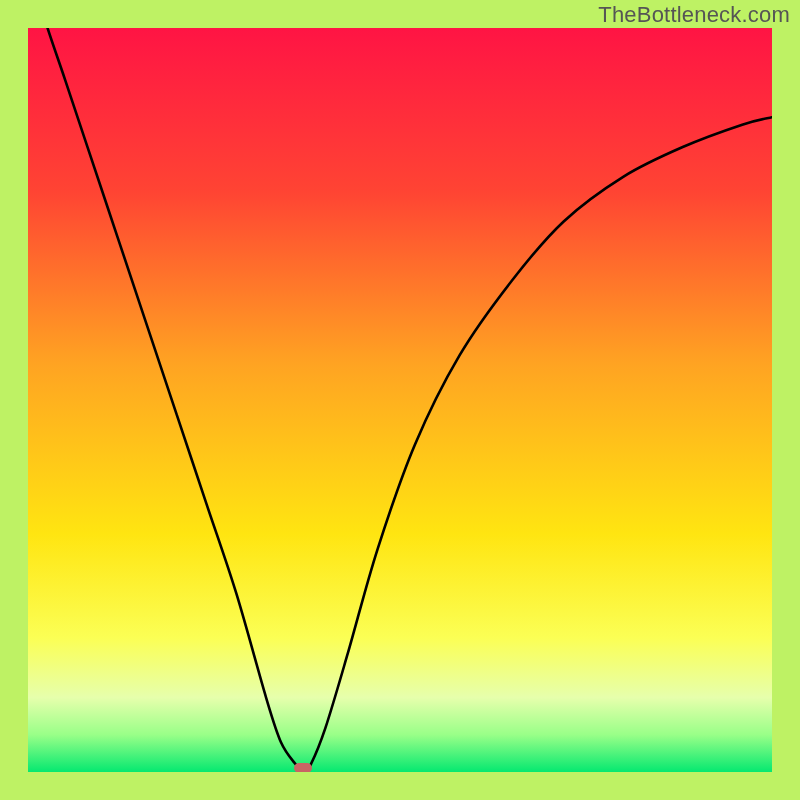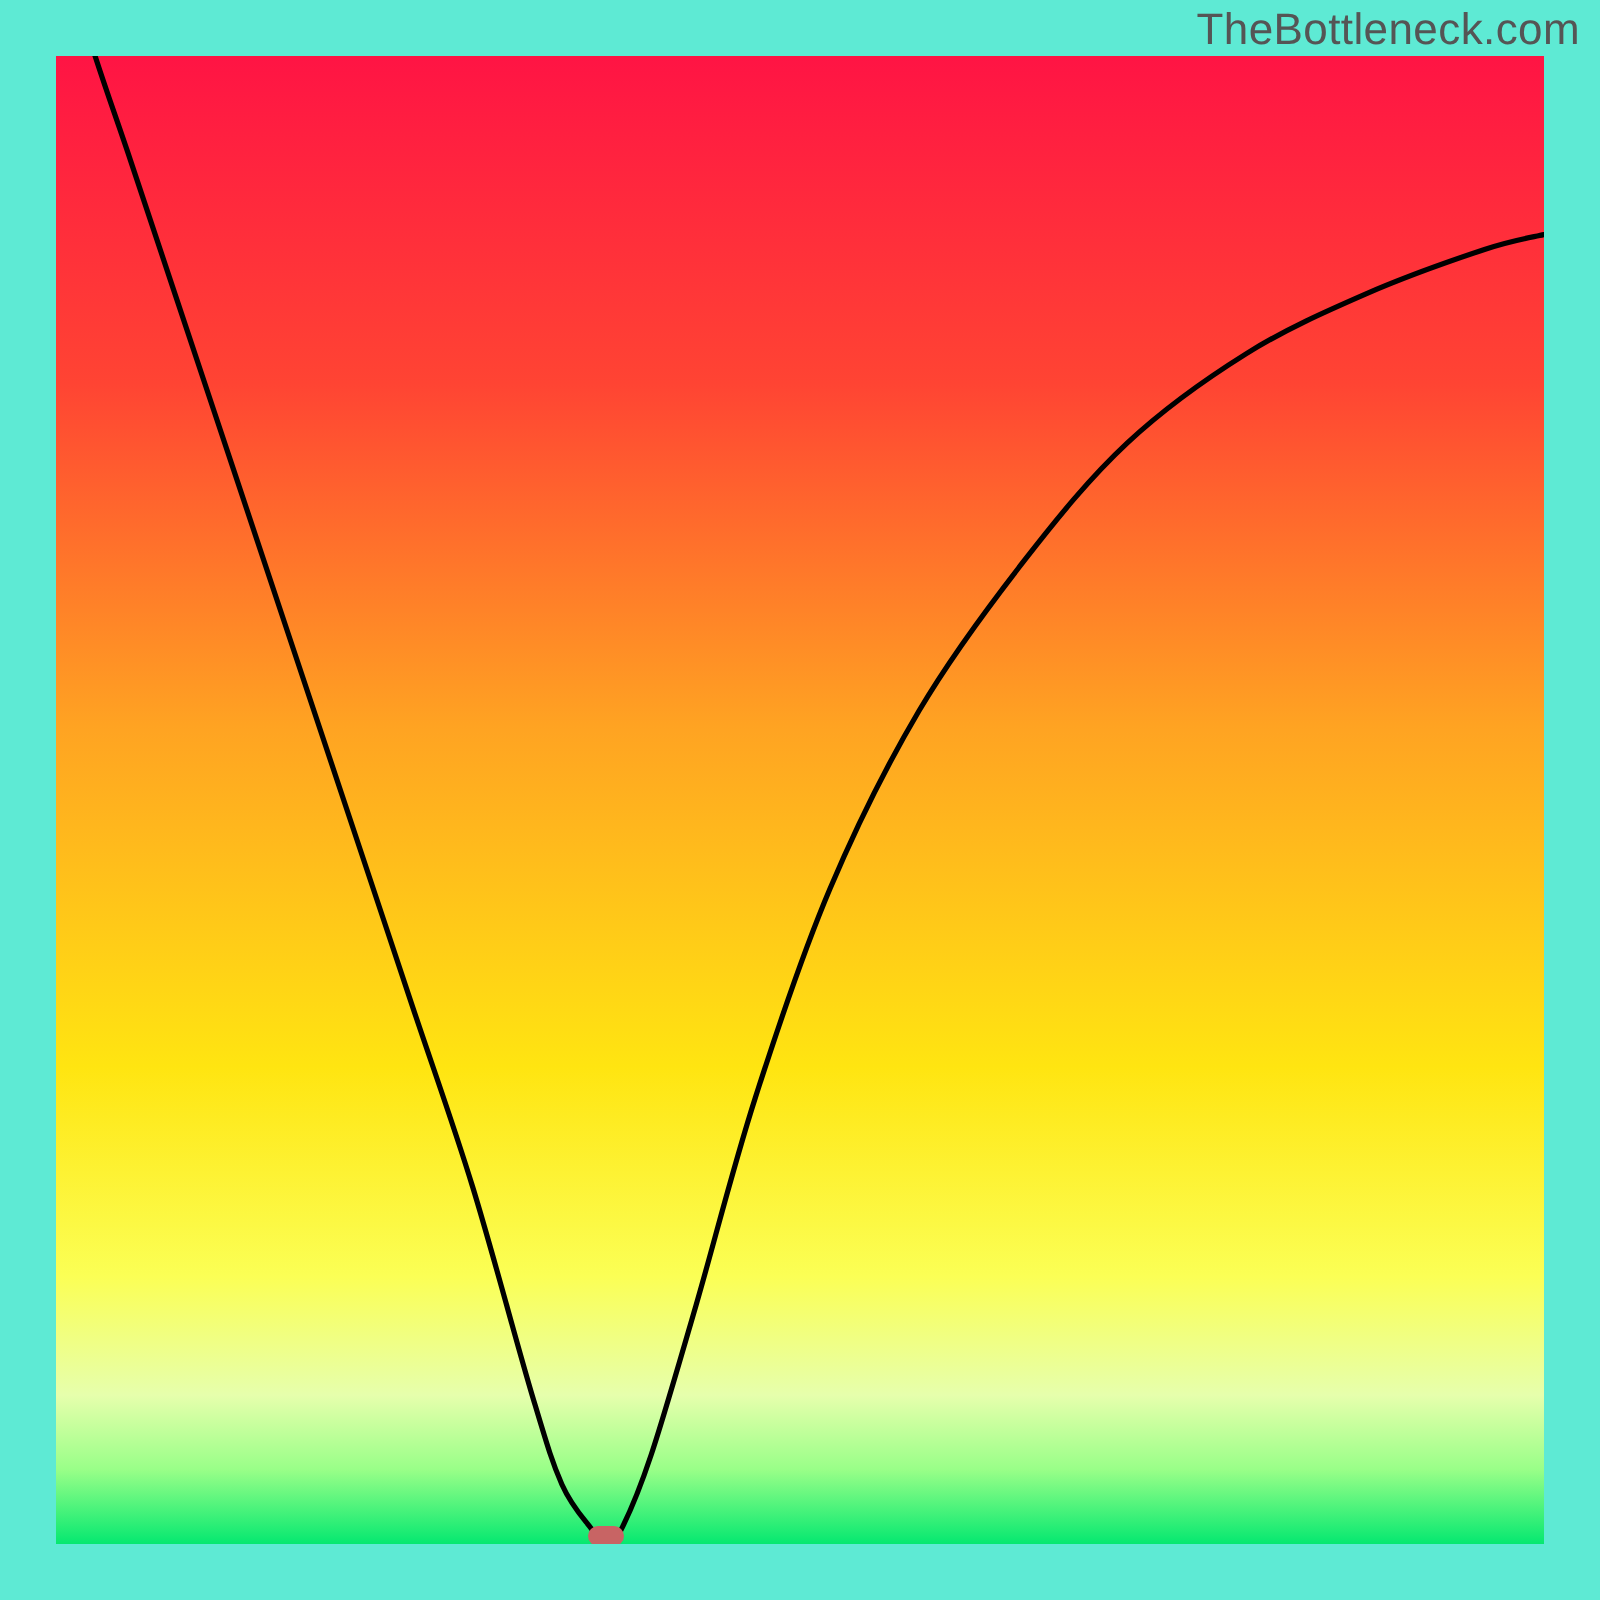--- a/index.html
+++ b/index.html
@@ -8,21 +8,21 @@
     width: 800px;
     height: 800px;
     background: #000;
     font-family: Arial, Helvetica, sans-serif;
     overflow: hidden;
   }
   .frame {
     position: relative;
     width: 800px;
     height: 800px;
-    background: #5eead4;
+    background: #bef264;
   }
   .watermark {
     position: absolute;
     top: 2px;
     right: 10px;
     color: #555;
     font-size: 22px;
     font-weight: 500;
     letter-spacing: 0.2px;
     z-index: 3;

